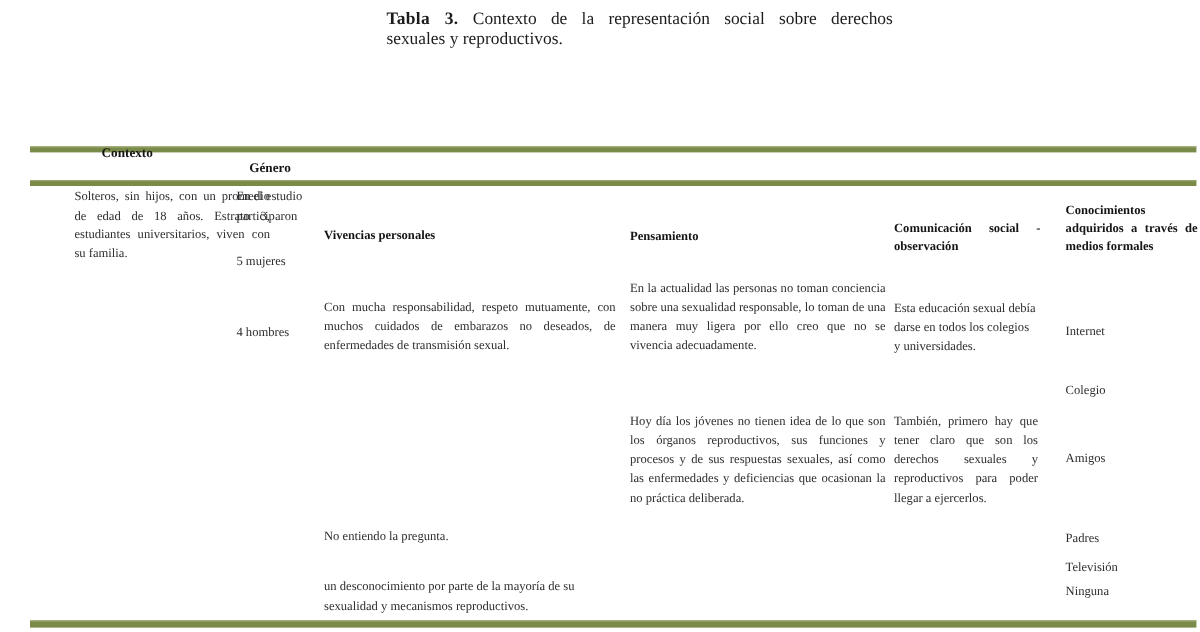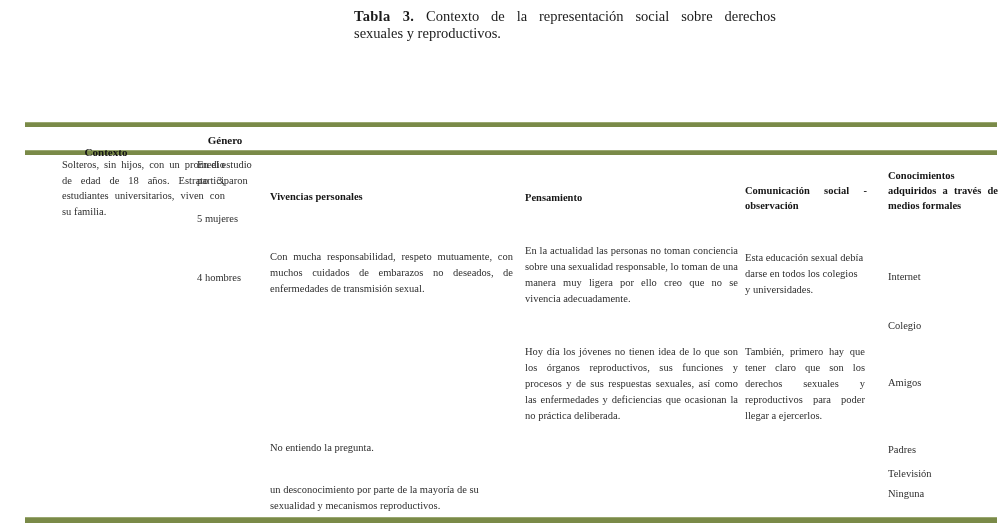--- a/index.html
+++ b/index.html
@@ -5,21 +5,21 @@
   html,body{margin:0;padding:0;background:#ffffff;}
   #page{
     position:relative;
     width:1000px;height:527px;
     background:#ffffff;
     font-family:"Liberation Serif","DejaVu Serif",serif;
     overflow:hidden;
   }
   .title{
     position:absolute;left:322px;top:8px;width:422px;
-    font-size:14.5px;line-height:17px;color:#1b1b1b;margin-left:32px;
+    font-size:14.5px;line-height:17px;color:#1b1b1b;
   }
   .title .l1{text-align:justify;text-align-last:justify;}
   .title .lbl{font-weight:bold;letter-spacing:0.3px;}
   .rule{
     position:absolute;left:25px;width:972px;height:4px;
     background:#7a8a48;border-top:1px solid #9aa871;
   }
   .colhead{
     position:absolute;
     font-size:11px;font-weight:bold;color:#151515;
@@ -39,39 +39,39 @@
 
   <div class="title">
     <div class="l1"><span class="lbl">Tabla 3.</span> <span>Contexto de la representación social sobre derechos</span></div>
     <div class="l2">sexuales y reproductivos.</div>
   </div>
 
   <div class="rule" style="top:122px;"></div>
   <div class="rule" style="top:150px;"></div>
   <div class="rule" style="top:517px;height:5px;"></div>
 
-  <div class="colhead" style="left:25px;top:146px;width:162px;">Contexto</div>
+  <div class="colhead" style="left:25px;top:122px;width:162px;">Contexto</div>
   <div class="colhead" style="left:185px;top:134px;width:80px;">Género</div>
 
   <div class="cell bold" style="left:270px;top:189px;width:243px;">Vivencias personales</div>
   <div class="cell bold" style="left:525px;top:190px;width:215px;">Pensamiento</div>
   <div class="cell bold just" style="left:888px;top:168px;width:110px;">Conocimientos adquiridos a través de medios formales</div>
   <div class="cell bold just" style="left:745px;top:183px;width:122px;">Comunicación social - observación</div>
 
   <div class="cell just" style="left:25px;top:157px;width:163px;line-height:15.5px;margin-left:37px;">Solteros, sin hijos, con un promedio de edad de 18 años. Estrato 3, estudiantes universitarios, viven con su familia.</div>
 
   <div class="cell" style="left:197px;top:157px;width:70px;">En el estudio participaron</div>
   <div class="cell" style="left:197px;top:211px;width:70px;">5 mujeres</div>
   <div class="cell" style="left:197px;top:270px;width:70px;">4 hombres</div>
 
   <div class="cell just" style="left:270px;top:249px;width:243px;">Con mucha responsabilidad, respeto mutuamente, con muchos cuidados de embarazos no deseados, de enfermedades de transmisión sexual.</div>
   <div class="cell" style="left:270px;top:440px;width:243px;">No entiendo la pregunta.</div>
   <div class="cell" style="left:270px;top:482px;width:230px;">un desconocimiento por parte de la mayoría de su sexualidad y mecanismos reproductivos.</div>
 
-  <div class="cell just" style="left:525px;top:243px;width:213px;">En la actualidad las personas no toman conciencia sobre una sexualidad responsable, lo toman de una manera muy ligera por ello creo que no se vivencia adecuadamente.</div>
+  <div class="cell just" style="left:525px;top:233px;width:213px;">En la actualidad las personas no toman conciencia sobre una sexualidad responsable, lo toman de una manera muy ligera por ello creo que no se vivencia adecuadamente.</div>
   <div class="cell just" style="left:525px;top:344px;width:213px;">Hoy día los jóvenes no tienen idea de lo que son los órganos reproductivos, sus funciones y procesos y de sus respuestas sexuales, así como las enfermedades y deficiencias que ocasionan la no práctica deliberada.</div>
 
   <div class="cell just" style="left:745px;top:344px;width:120px;">También, primero hay que tener claro que son los derechos sexuales y reproductivos para poder llegar a ejercerlos.</div>
   <div class="cell" style="left:745px;top:250px;width:120px;">Esta educación sexual debía darse en todos los colegios y universidades.</div>
 
   <div class="cell" style="left:888px;top:269px;width:108px;">Internet</div>
   <div class="cell" style="left:888px;top:318px;width:108px;">Colegio</div>
   <div class="cell" style="left:888px;top:375px;width:108px;">Amigos</div>
   <div class="cell" style="left:888px;top:442px;width:108px;">Padres</div>
   <div class="cell" style="left:888px;top:466px;width:108px;">Televisión</div>

